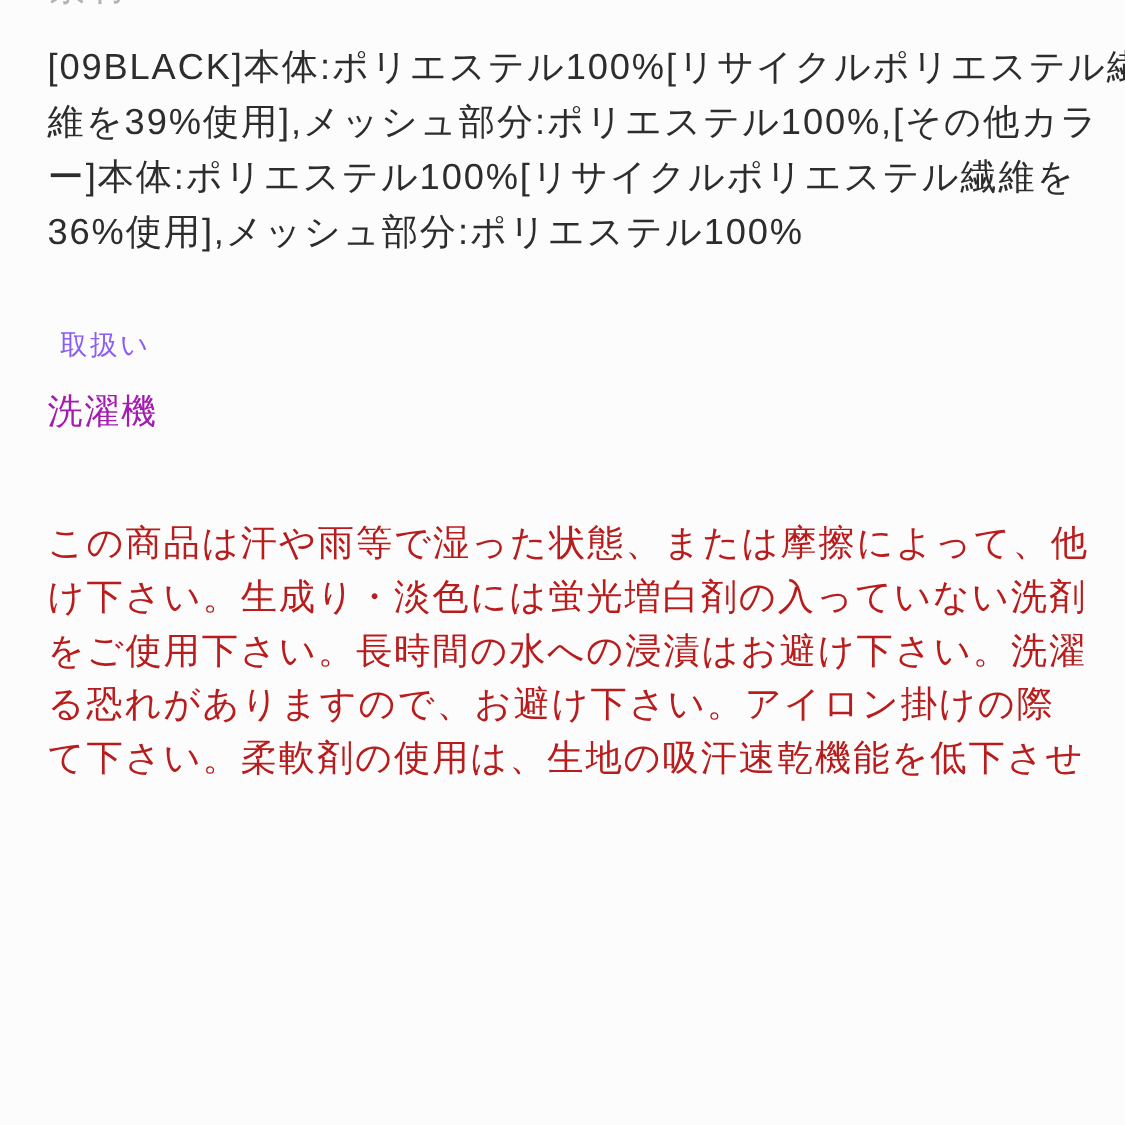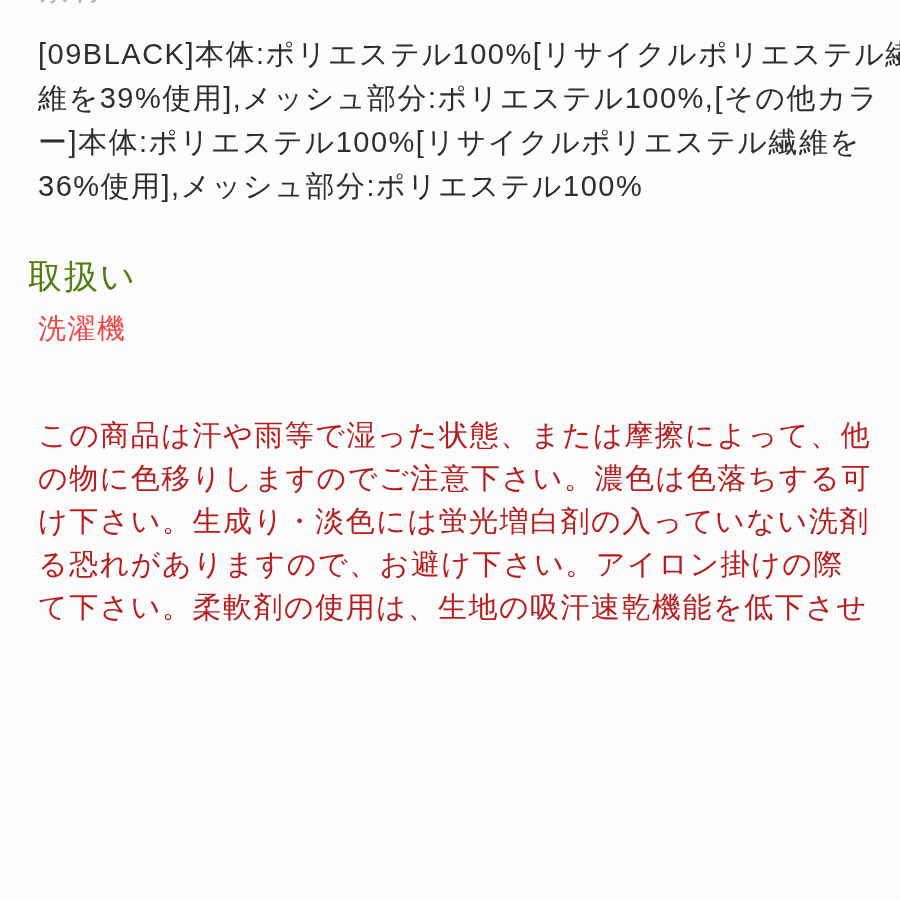--- a/index.html
+++ b/index.html
@@ -32,34 +32,34 @@
     top: 32px;
     left: 38px;
     font-size: 29px;
     line-height: 44px;
     letter-spacing: 1.5px;
     color: #2d2d2d;
   }
   .care-heading {
     position: absolute;
     top: 258px;
-    left: 28px;
-    font-size: 34px;
+    left: 48px;
+    font-size: 22px;
     line-height: 36px;
     letter-spacing: 2px;
-    color: #4d7c0f;
+    color: #8b5cf6;
   }
   .care-method {
     position: absolute;
     top: 312px;
     left: 38px;
     font-size: 28px;
     line-height: 34px;
     letter-spacing: 1.5px;
-    color: #ef4444;
+    color: #a21caf;
   }
   .care-notes {
     position: absolute;
     top: 414px;
     left: 38px;
     font-size: 29px;
     line-height: 43px;
     letter-spacing: 1.5px;
     color: #b91c1c;
   }
@@ -77,19 +77,19 @@
     <div class="line">ー]本体:ポリエステル100%[リサイクルポリエステル繊維を</div>
     <div class="line">36%使用],メッシュ部分:ポリエステル100%</div>
   </div>
 
   <div class="care-heading">取扱い</div>
 
   <div class="care-method">洗濯機</div>
 
   <div class="care-notes">
     <div class="line">この商品は汗や雨等で湿った状態、または摩擦によって、他</div>
-    <div class="line">の物に色移りしますのでご注意下さい。濃色は色落ちする可</div>
     <div class="line">け下さい。生成り・淡色には蛍光増白剤の入っていない洗剤</div>
+    <div class="line">をご使用下さい。長時間の水への浸漬はお避け下さい。洗濯</div>
     <div class="line">る恐れがありますので、お避け下さい。アイロン掛けの際</div>
     <div class="line">て下さい。柔軟剤の使用は、生地の吸汗速乾機能を低下させ</div>
   </div>
 
 </div>
 
 </body></html>

